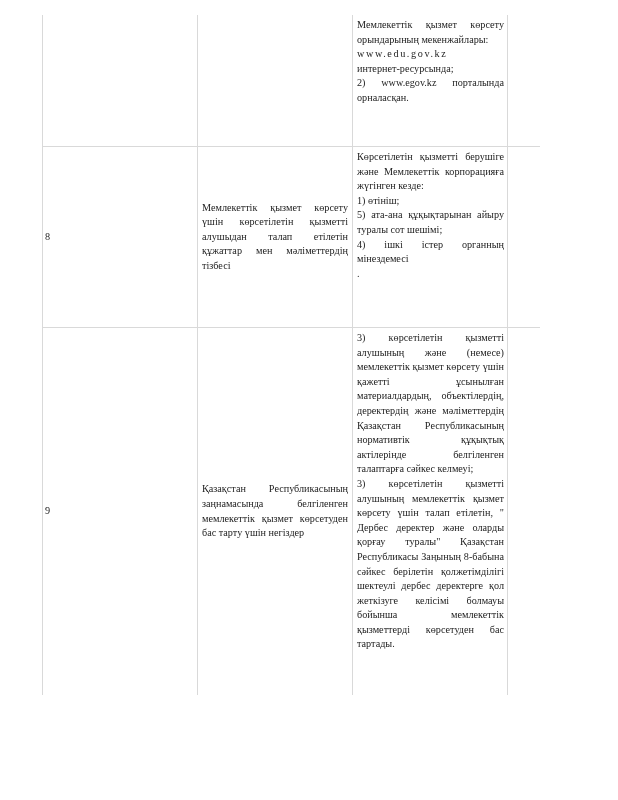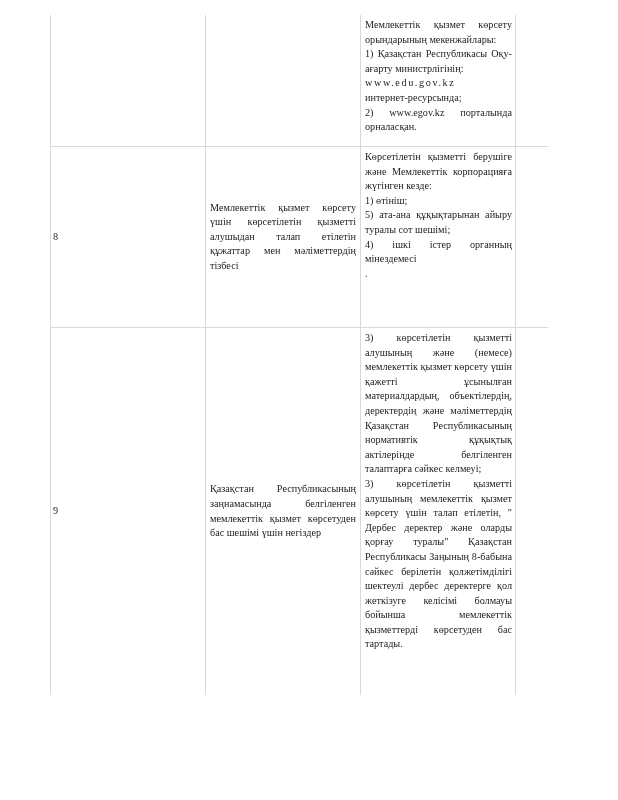--- a/index.html
+++ b/index.html
@@ -1,18 +1,18 @@
 <!DOCTYPE html>
 <html><head>
   <meta charset="utf-8">
   <style>
     html, body { margin: 0; padding: 0; background: #ffffff; }
     body { width: 618px; height: 800px; position: relative; overflow: hidden;
            font-family: "Liberation Serif", "DejaVu Serif", serif; color: #222; }
-    .table { position: absolute; left: 50px; top: 15px; width: 498px; }
+    .table { position: absolute; left: 42px; top: 15px; width: 498px; }
     .row { display: flex; border-top: 1px solid #d9d9d9; }
     .row.first { border-top: none; }
     .cell { box-sizing: border-box; font-size: 10.2px; line-height: 14.6px; }
     .c1 { width: 155px; border-left: 1px solid #d9d9d9; display: flex; align-items: center; padding: 2px 2px; }
     .c2 { width: 155px; border-left: 1px solid #d9d9d9; display: flex; align-items: center; padding: 2px 4px; justify-content: flex-end; }
     .c3 { width: 156px; border-left: 1px solid #d9d9d9; border-right: 1px solid #d9d9d9; padding: 3px 3px 3px 4px; text-align: justify; }
     .c3 p { margin: 0; }
     .r0 { height: 131px; }
     .r1 { height: 180px; }
     .r2 { height: 367px; }
@@ -27,21 +27,20 @@
 
   <div class="row first r0">
     <div class="cell c1">
         <span></span>
       </div>
     <div class="cell c2">
         <span></span>
       </div>
     <div class="cell c3">
       <p>Мемлекеттік қызмет көрсету орындарының мекенжайлары:</p>
-      <p>1) Қазақстан Республикасы Оқу-ағарту министрлігінің:</p>
       <p class="url">www.edu.gov.kz</p>
       <p>интернет-ресурсында;</p>
       <p>2) www.egov.kz порталында орналасқан.</p>
     </div>
   </div>
 
   <div class="row r1">
     <div class="cell c1">
         <span>8</span>
       </div>
@@ -55,21 +54,21 @@
       <p>4) ішкі істер органның мінездемесі</p>
       <p>.</p>
     </div>
   </div>
 
   <div class="row r2">
     <div class="cell c1">
         <span>9</span>
       </div>
     <div class="cell c2">
-        <span>Қазақстан Республикасының заңнамасында белгіленген мемлекеттік қызмет көрсетуден бас шешімі үшін негіздер</span>
+        <span>Қазақстан Республикасының заңнамасында белгіленген мемлекеттік қызмет көрсетуден бас тарту үшін негіздер</span>
       </div>
     <div class="cell c3">
       <p>3) көрсетілетін қызметті алушының және (немесе) мемлекеттік қызмет көрсету үшін қажетті ұсынылған материалдардың, объектілердің, деректердің және мәліметтердің Қазақстан Республикасының нормативтік құқықтық актілерінде белгіленген талаптарға сәйкес келмеуі;</p>
       <p>3) көрсетілетін қызметті алушының мемлекеттік қызмет көрсету үшін талап етілетін, " Дербес деректер және оларды қорғау туралы" Қазақстан Республикасы Заңының 8-бабына сәйкес берілетін қолжетімділігі шектеулі дербес деректерге қол жеткізуге келісімі болмауы бойынша мемлекеттік қызметтерді көрсетуден бас тартады.</p>
     </div>
   </div>
 
 
 </div>
 

